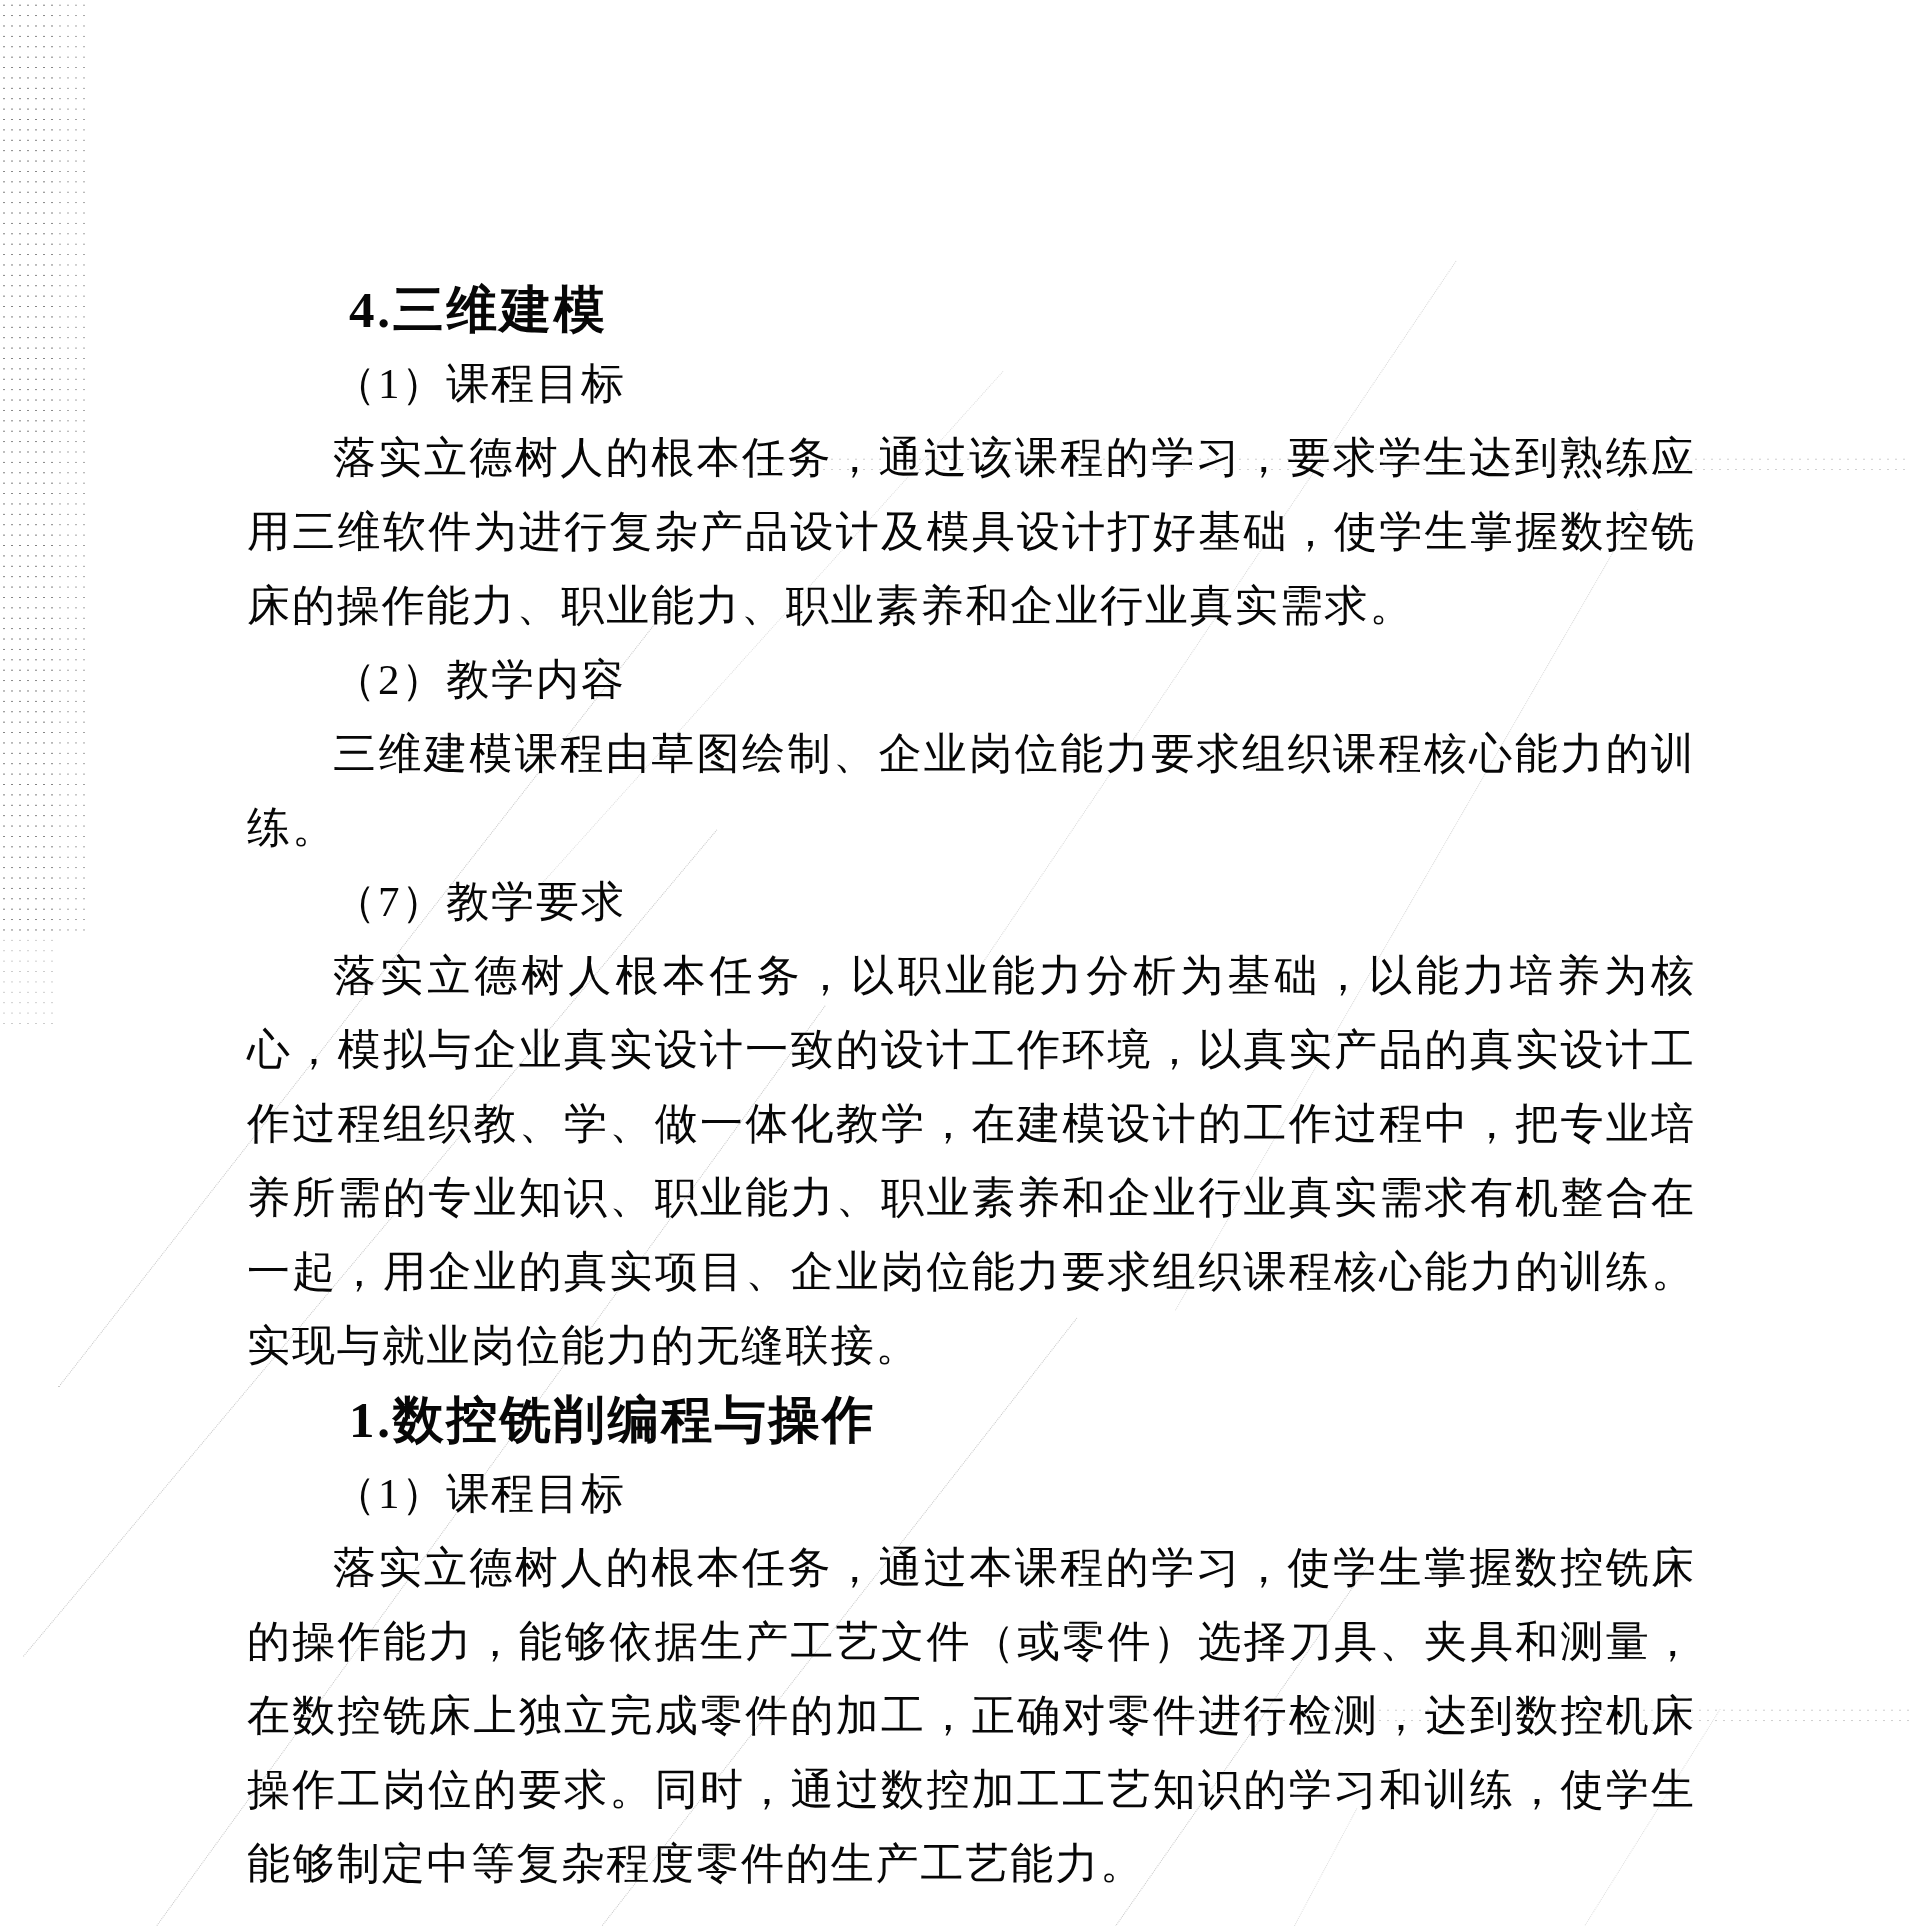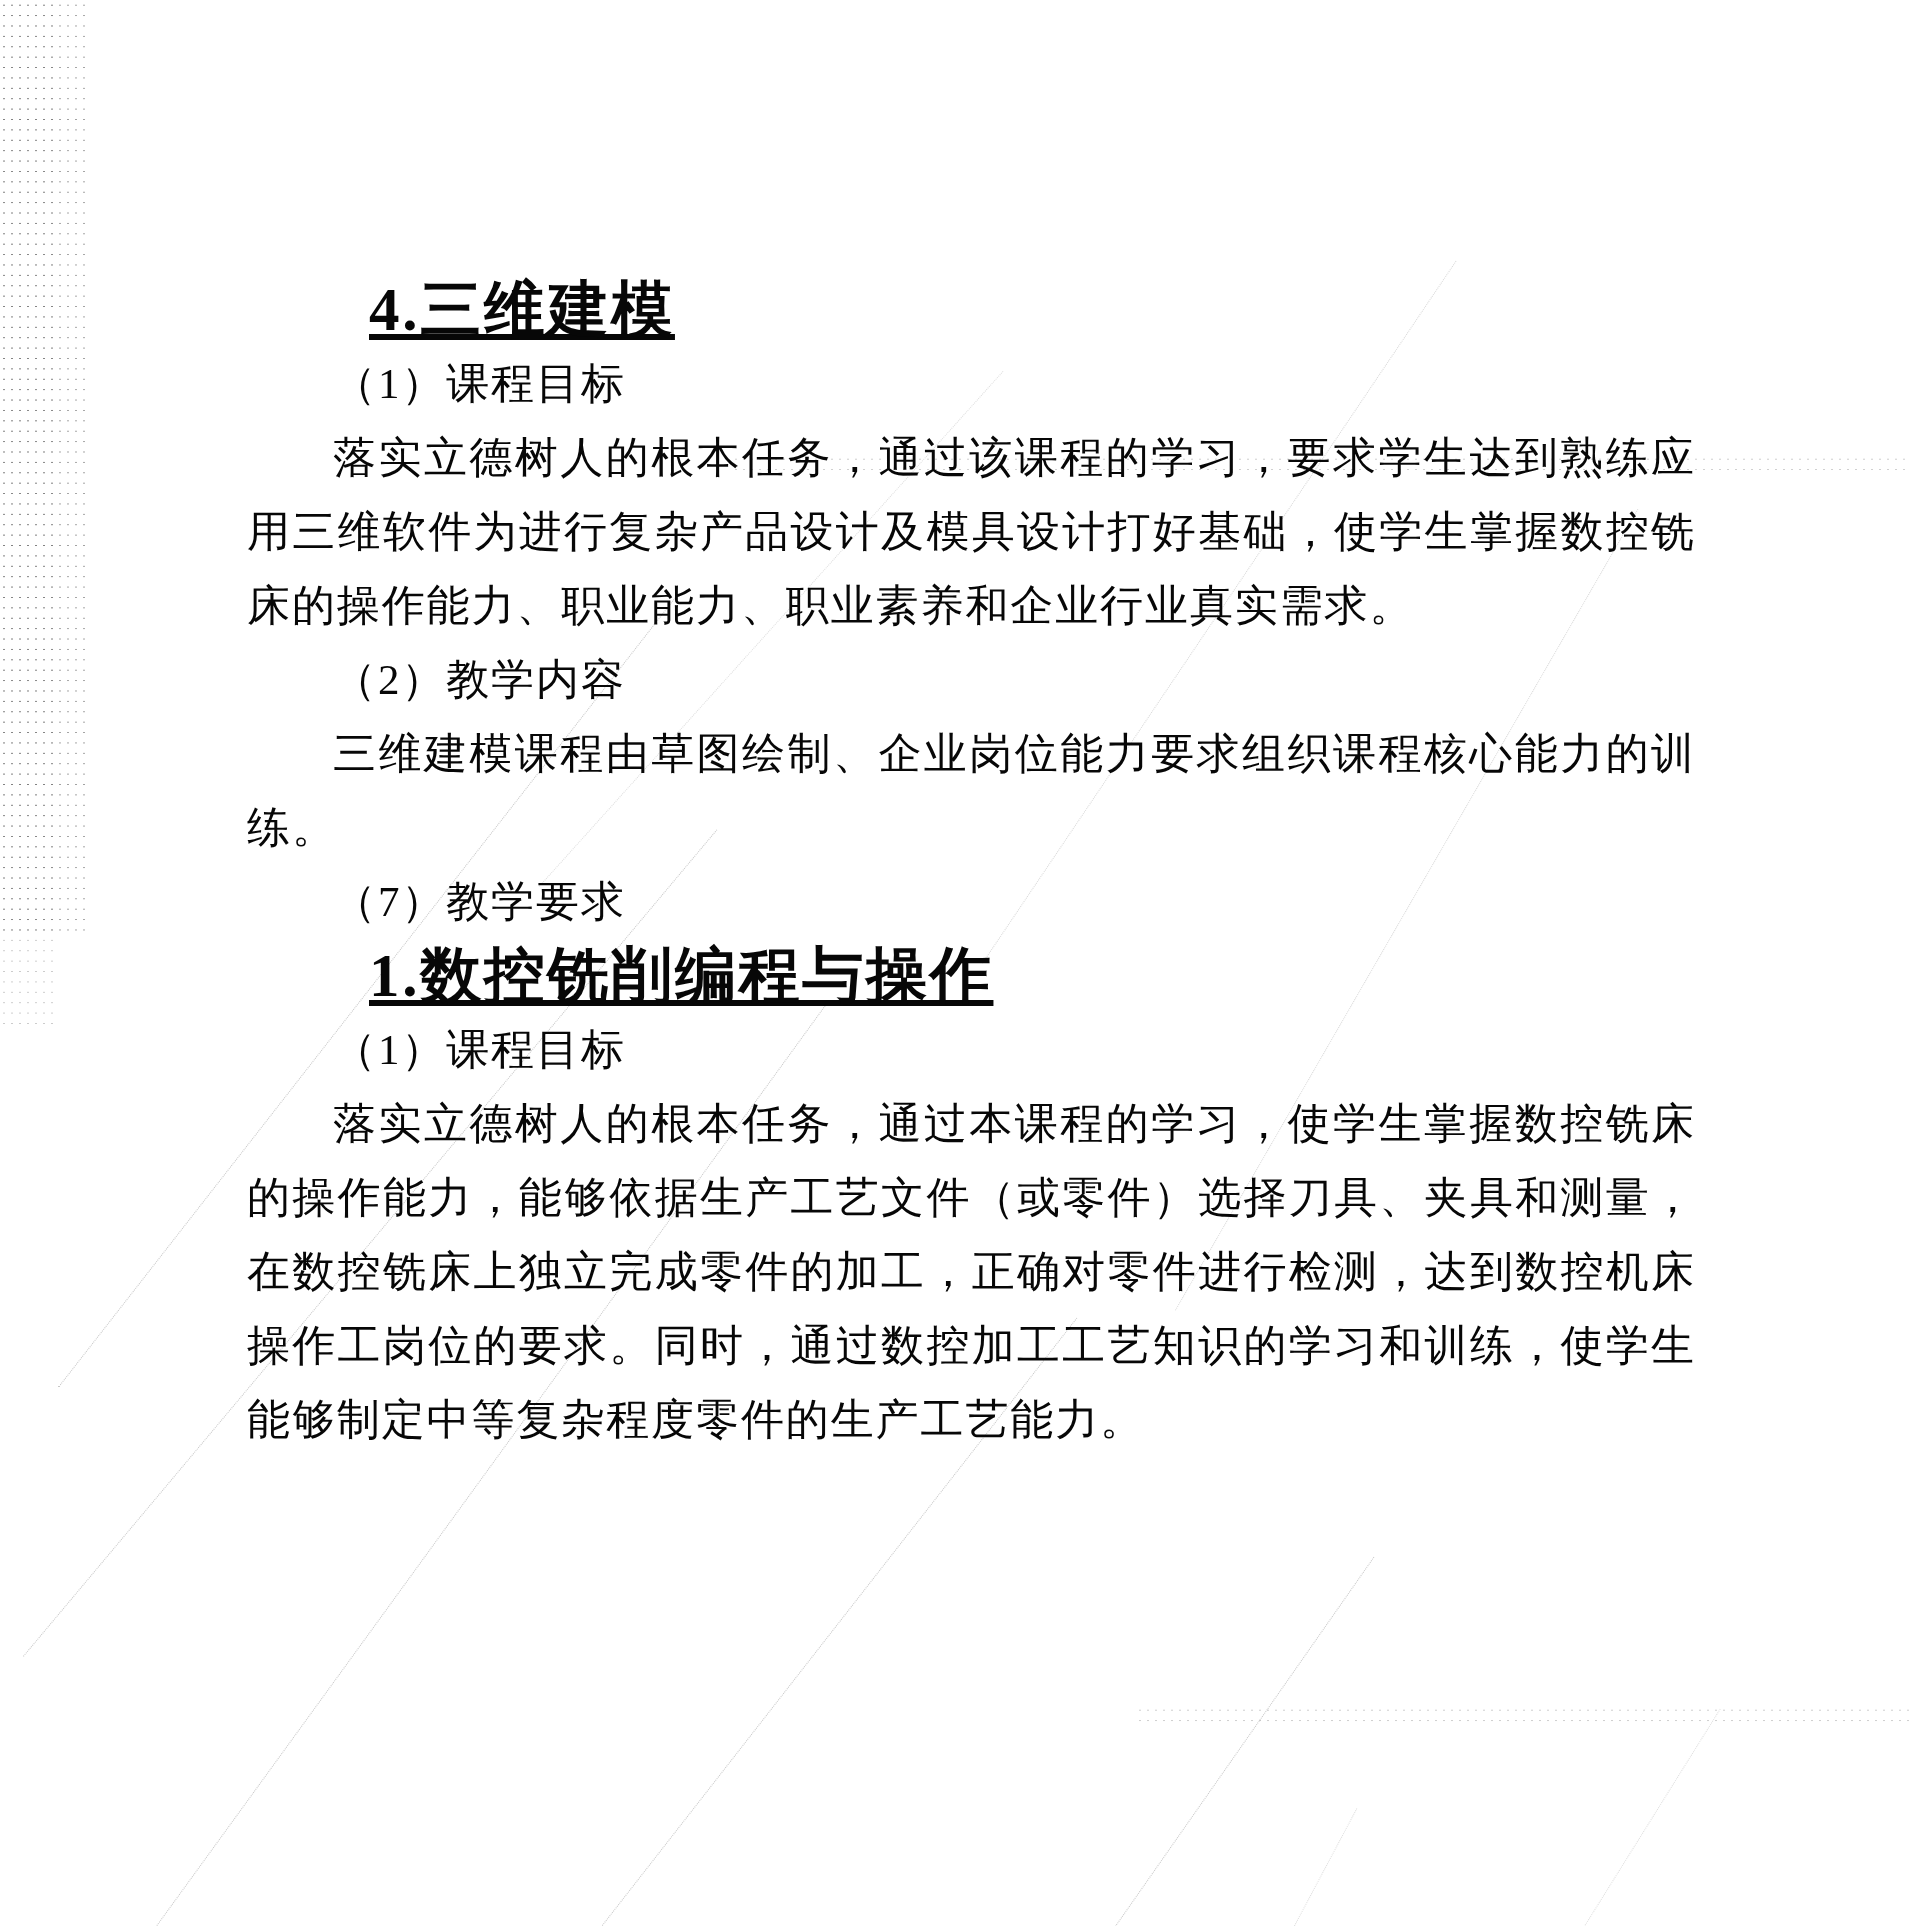--- a/index.html
+++ b/index.html
@@ -29,23 +29,22 @@
     font-size: 43px;
     line-height: 74px;
     letter-spacing: 1.9px;
     text-align: justify;
     text-indent: 2em;
     word-break: break-all;
     font-weight: normal;
   }
   .content h2.block-heading {
     font-weight: bold;
-    font-size: 61px;
+    font-size: 51px;
     letter-spacing: 2.7px;
-    text-decoration: underline;
   }
   
   .noise-band {
     position: absolute;
     pointer-events: none;
     background-image: radial-gradient(circle, rgba(20,20,20,0.40) 0.6px, rgba(0,0,0,0) 0.9px);
     background-size: 8px 10.4px;
   }
   .noise-light {
     background-image: radial-gradient(circle, rgba(20,20,20,0.22) 0.6px, rgba(0,0,0,0) 0.8px);
@@ -79,20 +78,21 @@
   <div class="diag" style="left:886px; top:2693px; width:1002px; transform:rotate(-62deg); opacity:0.6;"></div>
   <div class="diag" style="left:1271px; top:2427px; width:847px; transform:rotate(-58deg); opacity:0.6;"></div>
 
   <div class="content">
     <h2 class="block-heading">4.三维建模</h2>
     <p class="block-sub">（1）课程目标</p>
     <p class="block-para">落实立德树人的根本任务，通过该课程的学习，要求学生达到熟练应用三维软件为进行复杂产品设计及模具设计打好基础，使学生掌握数控铣床的操作能力、职业能力、职业素养和企业行业真实需求。</p>
     <p class="block-sub">（2）教学内容</p>
     <p class="block-para">三维建模课程由草图绘制、企业岗位能力要求组织课程核心能力的训练。</p>
     <p class="block-sub">（7）教学要求</p>
+    <p class="block-para">落实立德树人根本任务，以职业能力分析为基础，以能力培养为核心，模拟与企业真实设计一致的设计工作环境，以真实产品的真实设计工作过程组织教、学、做一体化教学，在建模设计的工作过程中，把专业培养所需的专业知识、职业能力、职业素养和企业行业真实需求有机整合在一起，用企业的真实项目、企业岗位能力要求组织课程核心能力的训练。实现与就业岗位能力的无缝联接。</p>
     <h2 class="block-heading">1.数控铣削编程与操作</h2>
     <p class="block-sub">（1）课程目标</p>
     <p class="block-para">落实立德树人的根本任务，通过本课程的学习，使学生掌握数控铣床的操作能力，能够依据生产工艺文件（或零件）选择刀具、夹具和测量，在数控铣床上独立完成零件的加工，正确对零件进行检测，达到数控机床操作工岗位的要求。同时，通过数控加工工艺知识的学习和训练，使学生能够制定中等复杂程度零件的生产工艺能力。</p>
 
   </div>
 
 </div>
 
 
 </body></html>

